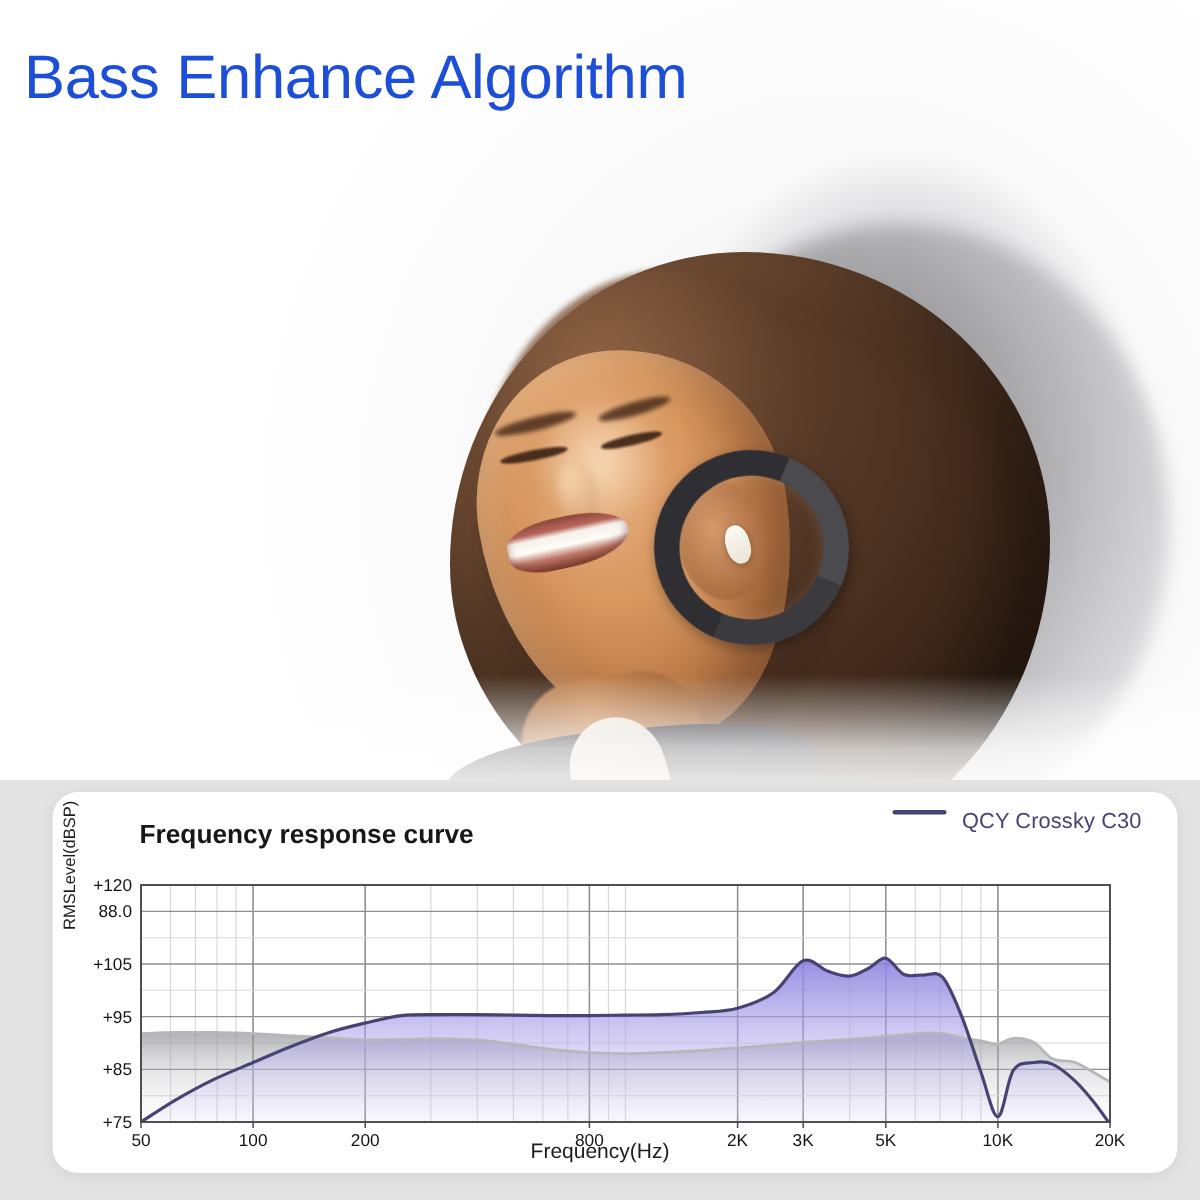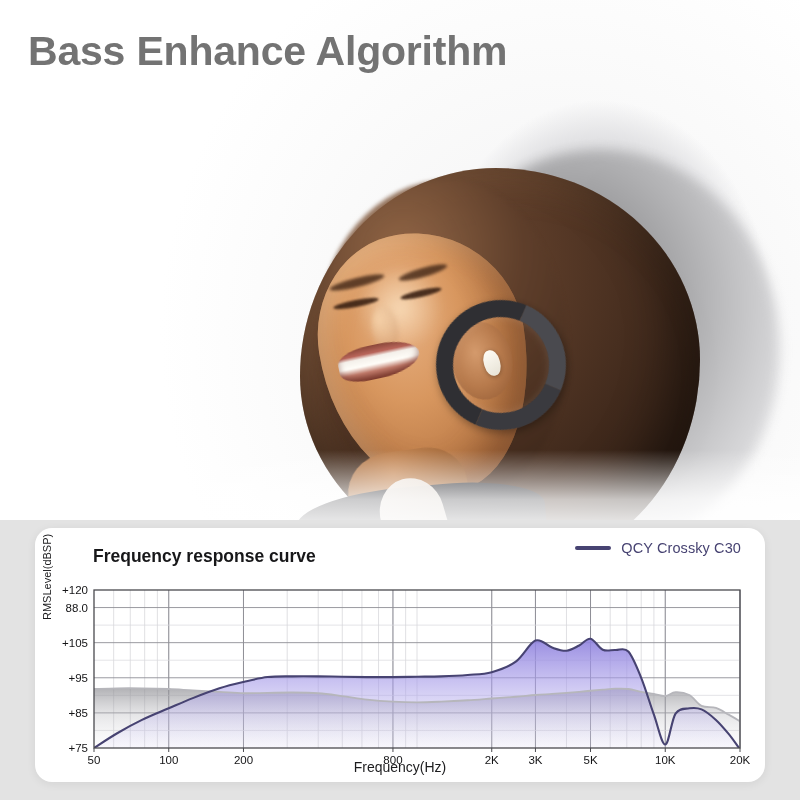--- a/index.html
+++ b/index.html
@@ -126,50 +126,51 @@
     transform:rotate(-16deg);opacity:.95;
   }
   
   .hero .fade{
     position:absolute;left:0;bottom:0;width:800px;height:90px;
     background:linear-gradient(180deg,rgba(255,255,255,0) 0%,rgba(255,255,255,.75) 55%,#ffffff 100%);
   }
 
   
   .headline{
-    position:absolute;left:28px;top:30px;width:740px;
-    font-size:41px;font-weight:bold;color:#737373;
+    position:absolute;left:16px;top:30px;width:740px;
+    font-size:41px;font-weight:normal;color:#1d4ed8;
     letter-spacing:-.2px;line-height:1.05;
     white-space:nowrap;
   }
   .subcopy{
     position:absolute;left:28px;top:86px;width:728px;
     font-size:19.5px;color:#1d1d20;line-height:1.42;font-weight:400;
   }
 
   
   .cardzone{
     position:absolute;left:0;top:520px;width:800px;height:280px;
     background:#e3e3e3;
   }
   .card{
     position:absolute;left:35px;top:528px;width:730px;height:254px;
     background:#ffffff;border-radius:17px;
     box-shadow:0 2px 10px rgba(0,0,0,.07);
     overflow:hidden;
+    padding-left:20px;
   }
   .chart-title{
     position:absolute;left:58px;top:18px;
     font-size:17.5px;font-weight:bold;color:#171719;
   }
   .legend{
     position:absolute;right:24px;top:12px;
     display:flex;flex-direction:column;gap:5px;align-items:flex-start;
   }
-  .legend-row{display:flex;align-items:center;gap:10px;}
+  .legend-row{display:flex;align-items:flex-start;gap:10px;}
   .legend-swatch{display:block;width:36px;height:3px;border-radius:2px;}
   .legend-label{font-size:14.5px;letter-spacing:.1px;}
   .legend-row.primary .legend-swatch{background:#474372;height:3.4px;}
   .legend-row.primary .legend-label{color:#474372;font-weight:500;}
   .legend-row.other .legend-swatch{background:#b6b6bb;}
   .legend-row.other .legend-label{color:#a3a3a8;font-weight:500;}
 
   .plotwrap{position:absolute;left:0;top:0;width:730px;height:254px;}
   svg.plot{position:absolute;left:0;top:0;width:730px;height:254px;display:block;}
 

